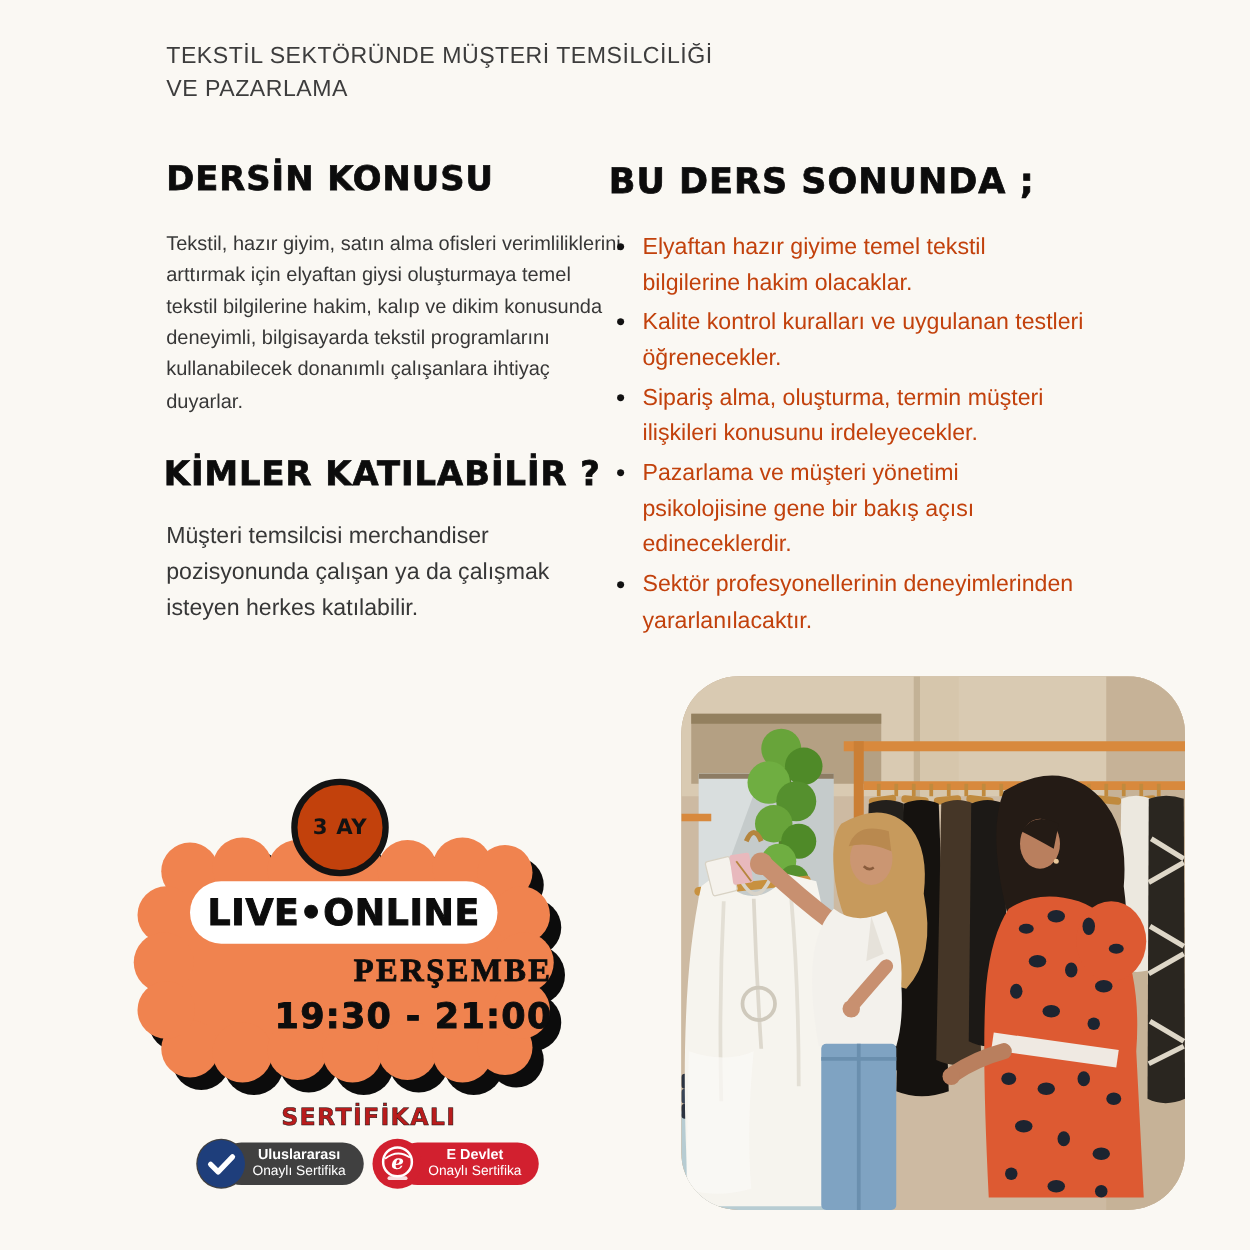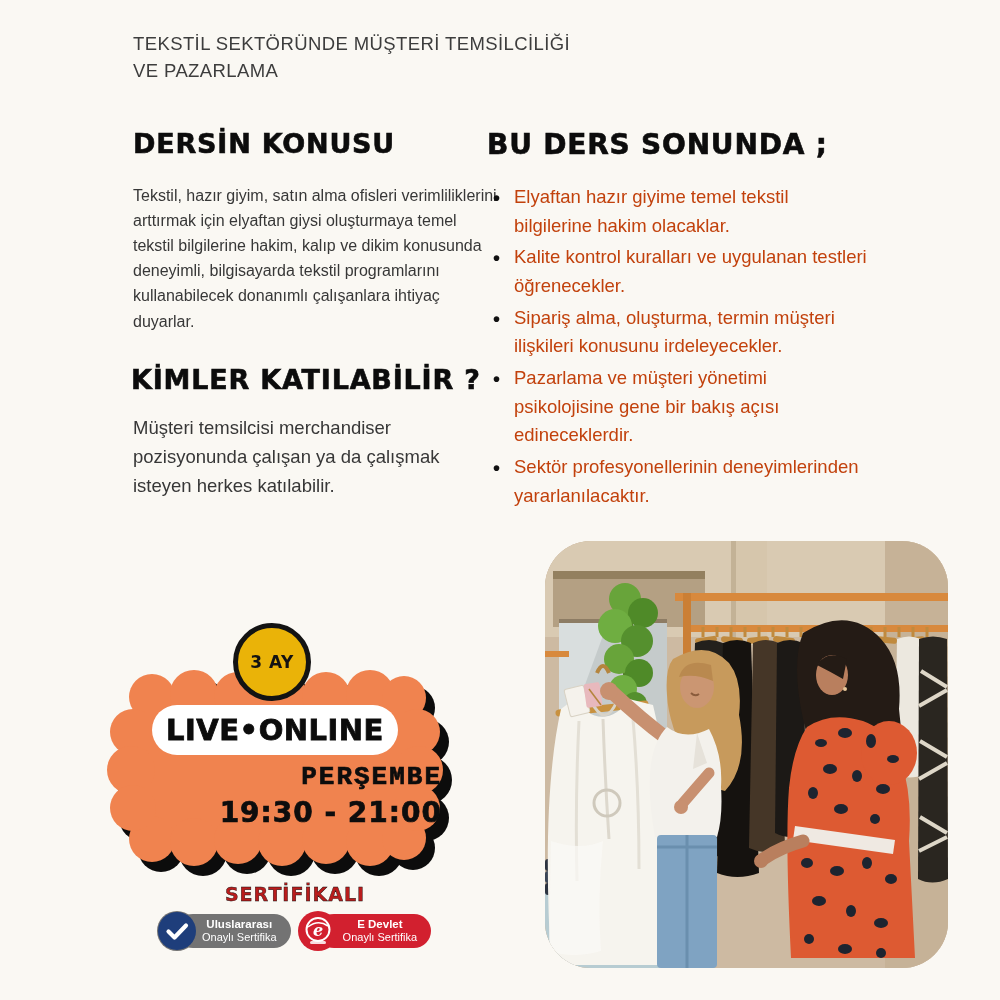--- a/index.html
+++ b/index.html
@@ -26,50 +26,50 @@
   .col-right { position:absolute; left:487px; top:128px; width:382px; }
   .col-right .title { font-size:28px; }
   .outcome-list { list-style:none; margin-top:22px; }
   .outcome-list li { position:relative; padding-left:27px; font-size:18.5px; line-height:1.55;
     color:#c2410c; margin-bottom:3px; }
   .outcome-list li::before { content:"•"; position:absolute; left:6px; top:0px;
     font-size:20px; color:#111; font-weight:bold; }
 
   
   .duration-circle { position:absolute; left:233px; top:623px; width:78px; height:78px;
-    border-radius:50%; background:#eab308; border:5px solid #131313; z-index:3;
+    border-radius:50%; background:#c2410c; border:5px solid #131313; z-index:3;
     display:flex; align-items:center; justify-content:center;
     font-family:"DejaVu Sans", sans-serif; font-weight:900; font-size:17px; color:#131313; letter-spacing:0.5px; }
 
   .cloud-wrap { position:absolute; left:108px; top:670px; width:334px; height:200px; z-index:2; }
   .cloud-wrap svg { position:absolute; left:0; top:0; overflow:visible; }
   .cloud-content { position:absolute; left:0; top:0; width:334px; height:190px; z-index:2; text-align:right; }
   .mode-pill { position:absolute; left:44px; top:35px; width:246px; height:50px; background:#ffffff;
     border-radius:26px; display:flex; align-items:center; justify-content:center;
     font-family:"DejaVu Sans", sans-serif; font-weight:900; font-size:29px; color:#0c0c0c;
     letter-spacing:0.5px; -webkit-text-stroke:0.8px #0c0c0c; }
-  .sched-day { position:absolute; left:0; right:0; top:92px; font-family:Liberation Mono, monospace;
+  .sched-day { position:absolute; left:0; right:0; top:92px; font-family:Liberation Serif, serif;
     font-weight:900; font-size:26px; color:#0d0d0d; letter-spacing:2px; -webkit-text-stroke:0.7px #0d0d0d; }
   .sched-time { position:absolute; left:0; right:0; top:126px; font-family:"DejaVu Sans", sans-serif;
     font-weight:900; font-size:28px; color:#0d0d0d; letter-spacing:1px; -webkit-text-stroke:0.7px #0d0d0d; }
 
   
   .cert-title { position:absolute; left:135px; top:883px; width:320px; text-align:center;
     font-family:"DejaVu Sans", sans-serif; font-weight:900; font-size:19px; color:#b91c1c;
     letter-spacing:1px; -webkit-text-stroke:0.4px #111; }
   .badge-row { position:absolute; left:157px; top:911px; display:flex; gap:7px; }
   .cert-badge { position:relative; height:40px; }
   .badge-pill { margin-left:19px; margin-top:3px; height:34px; border-radius:17px;
     display:flex; flex-direction:column; justify-content:center; align-items:center;
     padding:0 14px 0 26px; color:#fff; }
   .badge-pill .l1 { font-size:11.5px; font-weight:bold; line-height:1.15; }
   .badge-pill .l2 { font-size:11px; line-height:1.15; }
   .badge-circ { position:absolute; left:0; top:0; width:40px; height:40px; border-radius:50%;
     display:flex; align-items:center; justify-content:center; z-index:2; }
-  .badge-blue .badge-pill, .badge-blue .badge-circ { background:#737373; }
+  .badge-blue .badge-pill, .badge-blue .badge-circ { background:#404040; }
   .badge-red .badge-pill,  .badge-red .badge-circ  { background:#D2202F; }
 
   
   .photo { position:absolute; left:545px; top:541px; width:403px; height:427px;
     border-radius:46px; overflow:hidden; background:#cdbaa2; }
 </style>
 </head>
 <body>
 
 <div class="canvas">

